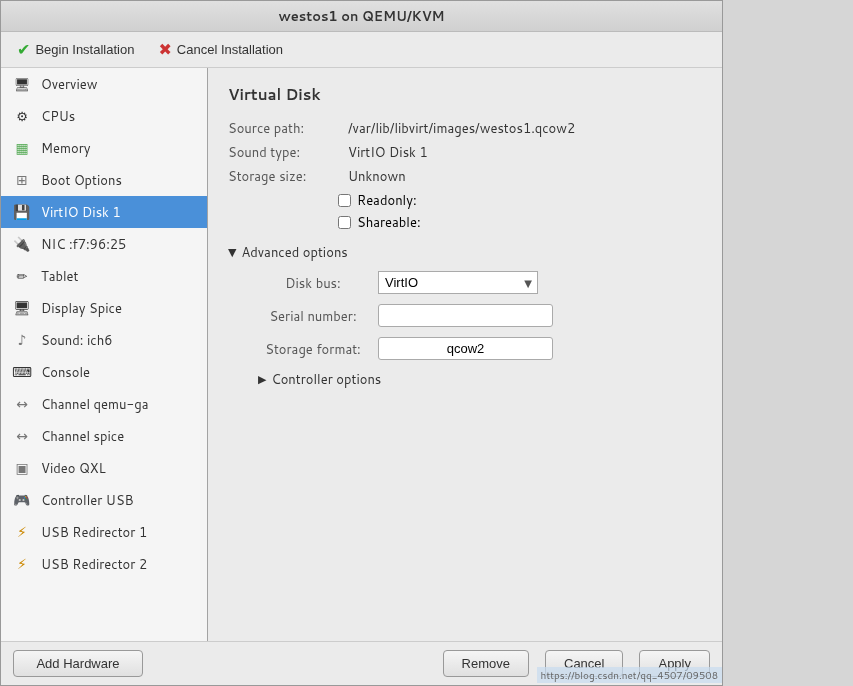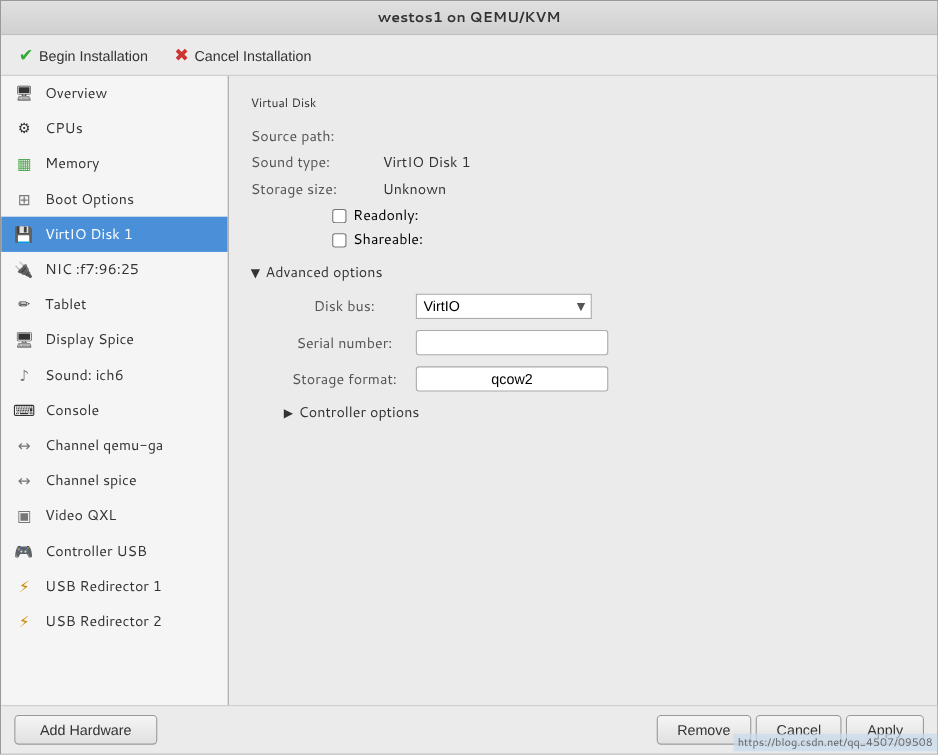--- a/index.html
+++ b/index.html
@@ -5,21 +5,21 @@
     * { box-sizing: border-box; margin: 0; padding: 0; }
     body {
       font-family: "Cantarell", "DejaVu Sans", sans-serif;
       font-size: 13px;
       background: #d6d6d6;
       width: 853px;
       height: 686px;
       overflow: hidden;
     }
     .window {
-      width: 853px;
+      width: 723px;
       height: 686px;
       background: #ebebeb;
       border: 1px solid #999;
       display: flex;
       flex-direction: column;
     }
     .titlebar {
       background: linear-gradient(to bottom, #e0e0e0, #d0d0d0);
       border-bottom: 1px solid #bbb;
       padding: 6px 0;
@@ -83,43 +83,43 @@
       justify-content: center;
       flex-shrink: 0;
       font-size: 14px;
     }
     .content-area {
       flex: 1;
       padding: 16px 20px;
       overflow-y: auto;
     }
     .section-title {
-      font-size: 11px;
-      font-weight: normal;
+      font-size: 15px;
+      font-weight: bold;
       color: #333;
       margin-bottom: 14px;
     }
     .info-row {
       display: flex;
       align-items: flex-start;
       margin-bottom: 6px;
     }
     .info-label {
       width: 120px;
       color: #555;
       padding-right: 10px;
       flex-shrink: 0;
     }
     .info-value { color: #333; }
     .checkbox-row {
       display: flex;
       align-items: center;
       gap: 6px;
       margin-bottom: 4px;
-      margin-left: 74px;
+      margin-left: 110px;
     }
     .checkbox-row input[type=checkbox] { margin: 0; }
     .advanced-section {
       margin-top: 12px;
     }
     .advanced-header {
       display: flex;
       align-items: center;
       gap: 5px;
       cursor: pointer;
@@ -185,21 +185,21 @@
     .bottom-bar {
       border-top: 1px solid #ccc;
       padding: 8px 12px;
       display: flex;
       align-items: center;
       justify-content: space-between;
       background: #ebebeb;
     }
     .bottom-right {
       display: flex;
-      gap: 4px;
+      gap: 16px;
     }
     .btn {
       padding: 5px 18px;
       border: 1px solid #999;
       border-radius: 4px;
       cursor: pointer;
       font-size: 13px;
       background: linear-gradient(to bottom, #f5f5f5, #e0e0e0);
       color: #333;
     }
@@ -306,20 +306,21 @@
         <span class="sidebar-icon" style="color:#c80;">⚡</span>
         <span>USB Redirector 2</span>
       </div>
     </div>
 
     <div class="content-area">
       <div class="section-title">Virtual Disk</div>
 
       <div class="info-row">
         <span class="info-label">Source path:</span>
+        <span class="info-value">/var/lib/libvirt/images/westos1.qcow2</span>
       </div>
       <div class="info-row">
         <span class="info-label">Sound type:</span>
         <span class="info-value">VirtIO Disk 1</span>
       </div>
       <div class="info-row">
         <span class="info-label">Storage size:</span>
         <span class="info-value">Unknown</span>
       </div>
 

